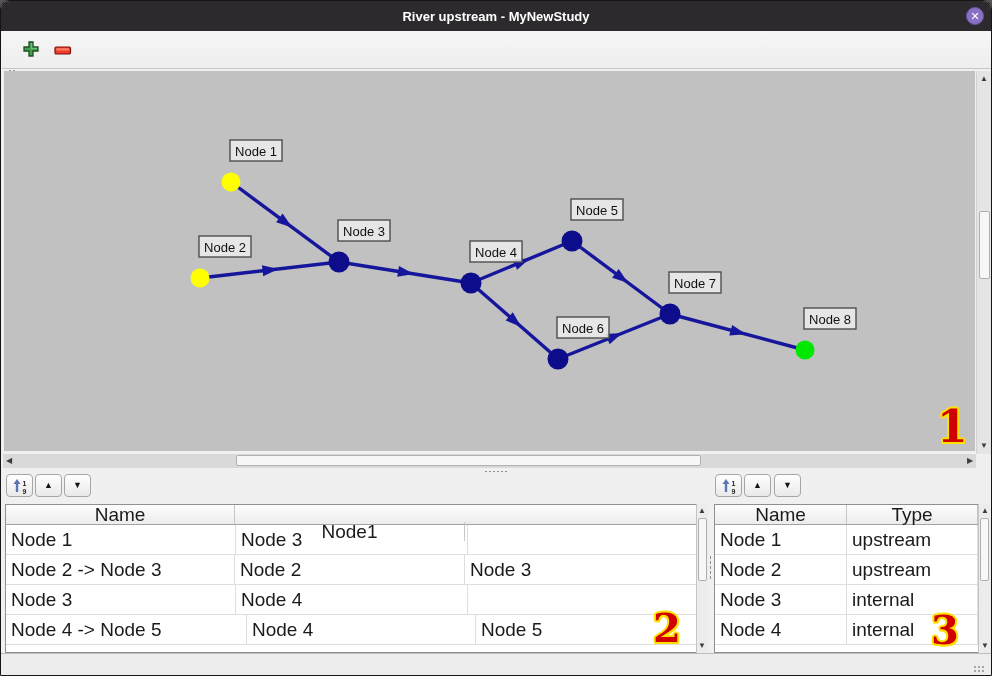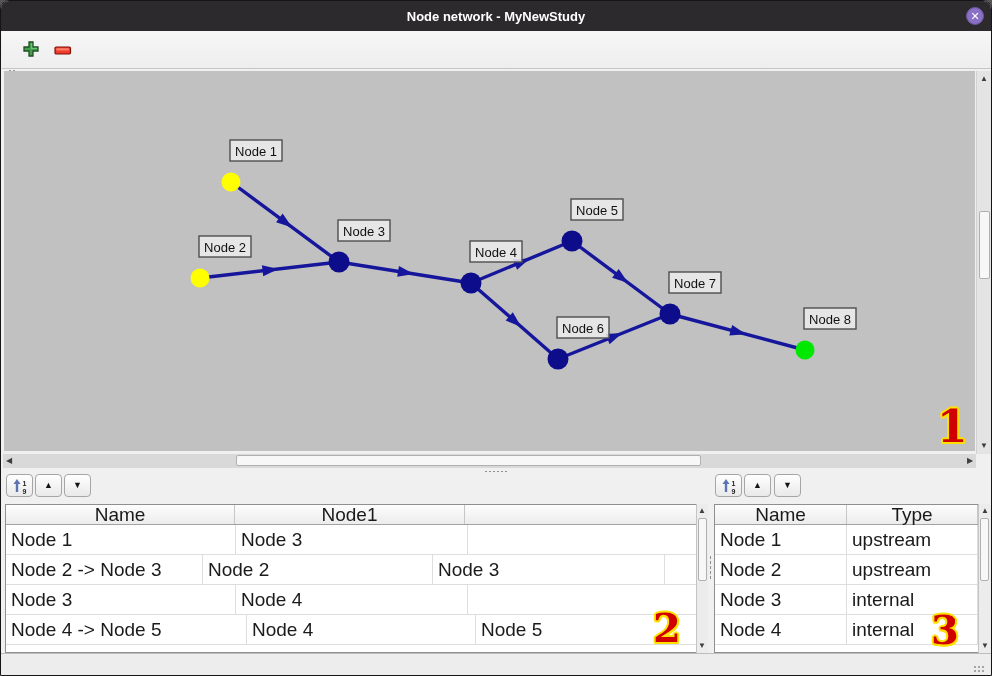--- a/index.html
+++ b/index.html
@@ -62,21 +62,21 @@
   #annot-1{left:936px;top:404px;font-size:44px;}
   #annot-2{left:652px;top:607px;font-size:40px;}
   #annot-3{left:930px;top:609px;font-size:40px;}
 </style>
 </head>
 <body>
 
 <div id="window">
 
   <div id="titlebar">
-    <span id="title">Node network - MyNewStudy</span>
+    <span id="title">River upstream - MyNewStudy</span>
     <div id="close-btn">
       <span>✕</span>
     </div>
   </div>
 
   <div id="toolbar">
     <div id="drag-dots"></div>
   </div>
   <div class="icon-btn" id="add-btn">
     <svg width="18" height="18" viewBox="0 0 18 18">
@@ -192,28 +192,28 @@
   <div class="tool-btn" style="left:743px;">
     <span class="tri">▲</span>
   </div>
   <div class="tool-btn" style="left:773px;">
     <span class="tri">▼</span>
   </div>
 
   <div class="gtable" id="reach-table" style="left:4px;width:703px;height:149px;">
   <div class="thead">
         <div class="th" style="width: 229px;">Name</div>
-        <div class="th" style="width: 230px;">Node1</div>
+        <div class="th" style="width: 230px; margin-top: 17px;">Node1</div>
       </div>
       <div class="tr">
         <div class="td" style="width: 230px;">Node 1</div>
         <div class="td" style="width: 232px;">Node 3</div>
       </div>
       <div class="tr">
-        <div class="td" style="width: 197px;">Node 2 -&gt; Node 3</div>
+        <div class="td" style="width: 229px;">Node 2 -&gt; Node 3</div>
         <div class="td" style="width: 230px;">Node 2</div>
         <div class="td" style="width: 232px;">Node 3</div>
       </div>
       <div class="tr">
         <div class="td" style="width: 230px;">Node 3</div>
         <div class="td" style="width: 232px;">Node 4</div>
       </div>
       <div class="tr">
         <div class="td" style="width: 242px;">Node 4 -&gt; Node 5</div>
         <div class="td" style="width: 230px;">Node 4</div>

